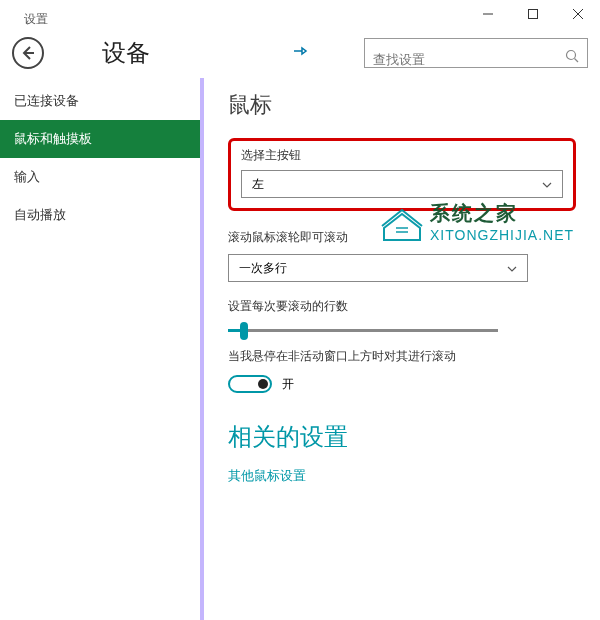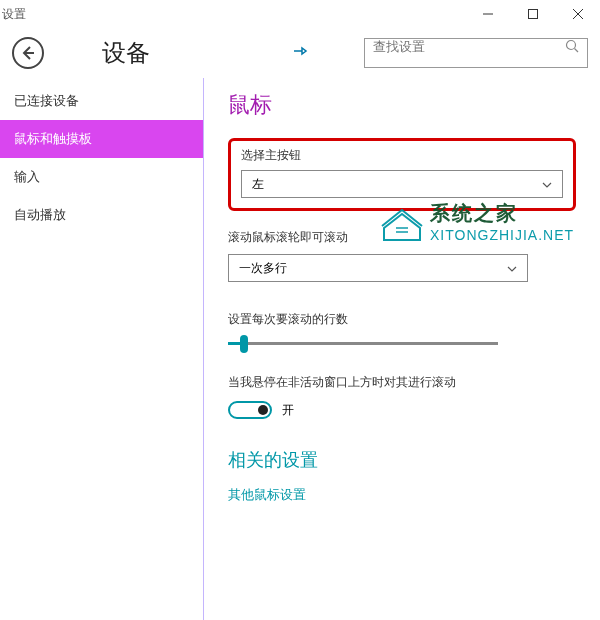--- a/index.html
+++ b/index.html
@@ -1,58 +1,58 @@
 <!DOCTYPE html>
 <html><head>
   <meta charset="utf-8">
   <style>
     * { margin: 0; padding: 0; box-sizing: border-box; font-family: "Microsoft YaHei", "Segoe UI", sans-serif; }
     body { width: 600px; height: 620px; background: #fff; overflow: hidden; position: relative; }
     
-    .titlebar { height: 28px; display: flex; align-items: center; padding-left: 2px; }
+    .titlebar { height: 28px; display: flex; align-items: flex-end; padding-left: 24px; }
     .titlebar-text { font-size: 12px; color: #555; }
     .titlebar-controls { margin-left: auto; display: flex; }
     .titlebar-btn { width: 45px; height: 28px; display: flex; align-items: center; justify-content: center; font-size: 12px; color: #333; }
     
     .header { height: 50px; display: flex; align-items: center; padding: 0 12px; gap: 44px; }
     .back-btn { width: 32px; height: 32px; border: 2px solid #444; border-radius: 50%; display: flex; align-items: center; justify-content: center; margin-right: 14px; }
     .back-btn svg { width: 16px; height: 16px; }
     .page-title { font-size: 24px; color: #222; flex: 1; }
     .pin-btn { margin-right: 12px; color: #0078aa; }
-    .search-box { width: 224px; height: 30px; border: 1px solid #999; display: flex; align-items: flex-start; padding: 0 8px; }
+    .search-box { width: 224px; height: 30px; border: 1px solid #999; display: flex; align-items: flex-end; padding: 0 8px; }
     .search-input { flex: 1; border: none; outline: none; font-size: 13px; color: #666; background: transparent; }
     .search-icon { color: #888; }
     
     .content { display: flex; height: calc(620px - 78px); }
-    .sidebar { width: 265px; border-right: 1px solid #c4b5fd; padding-top: 4px; }
+    .sidebar { width: 265px; border-right: 4px solid #c4b5fd; padding-top: 4px; }
     .sidebar-item { height: 38px; display: flex; align-items: center; padding-left: 14px; font-size: 13px; color: #333; }
-    .sidebar-item.active { background: #d946ef; color: #fff; }
+    .sidebar-item.active { background: #15803d; color: #fff; }
     
     .main { flex: 1; padding: 12px 24px; position: relative; }
-    .section-title { font-size: 22px; color: #a21caf; margin-bottom: 18px; font-family: Liberation Serif, serif; }
+    .section-title { font-size: 22px; color: #404040; margin-bottom: 18px; font-family: Liberation Serif, serif; }
     
-    .setting-group { margin-bottom: 29px; }
+    .setting-group { margin-bottom: 16px; }
     .setting-label { font-size: 12px; color: #333; margin-bottom: 8px; }
     .select-box { width: 300px; height: 28px; border: 1px solid #888; display: flex; align-items: center; padding: 0 10px; font-size: 12px; justify-content: space-between; }
     .chevron { font-size: 10px; color: #555; }
     
     .highlight-box { border: 3px solid #d40000; border-radius: 6px; padding: 6px 10px 10px 10px; margin-bottom: 18px; width: 348px; }
     .highlight-box .setting-label { margin-bottom: 6px; }
     .highlight-box .select-box { width: 100%; }
     
     .slider-track { width: 270px; height: 3px; background: #888; margin-top: 14px; position: relative; }
     .slider-fill { position: absolute; left: 0; top: 0; height: 3px; width: 16px; background: #0097a7; }
     .slider-thumb { position: absolute; left: 12px; top: -7px; width: 8px; height: 18px; background: #0097a7; border-radius: 4px; }
     
     .toggle-row { display: flex; align-items: center; margin-top: 10px; }
     .toggle { width: 44px; height: 18px; border: 2px solid #0097a7; border-radius: 10px; position: relative; margin-right: 10px; }
     .toggle-knob { position: absolute; right: 2px; top: 2px; width: 10px; height: 10px; background: #222; border-radius: 50%; }
     .toggle-label { font-size: 12px; }
     
-    .related-title { font-size: 18px; color: #0097a7; margin-top: 28px; margin-bottom: 14px; }
+    .related-title { font-size: 24px; color: #0097a7; margin-top: 28px; margin-bottom: 14px; }
     .related-link { font-size: 13px; color: #0097a7; }
     
     .watermark { position: absolute; top: 200px; left: 380px; display: flex; align-items: center; opacity: 0.95; pointer-events: none; }
     .watermark-icon { width: 44px; height: 40px; margin-right: 6px; }
     .watermark-text { display: flex; flex-direction: column; }
     .watermark-cn { font-size: 20px; font-weight: bold; color: #14532d; letter-spacing: 2px; }
     .watermark-en { font-size: 14px; color: #0097a7; letter-spacing: 1px; }
   </style>
 </head>
 <body>

